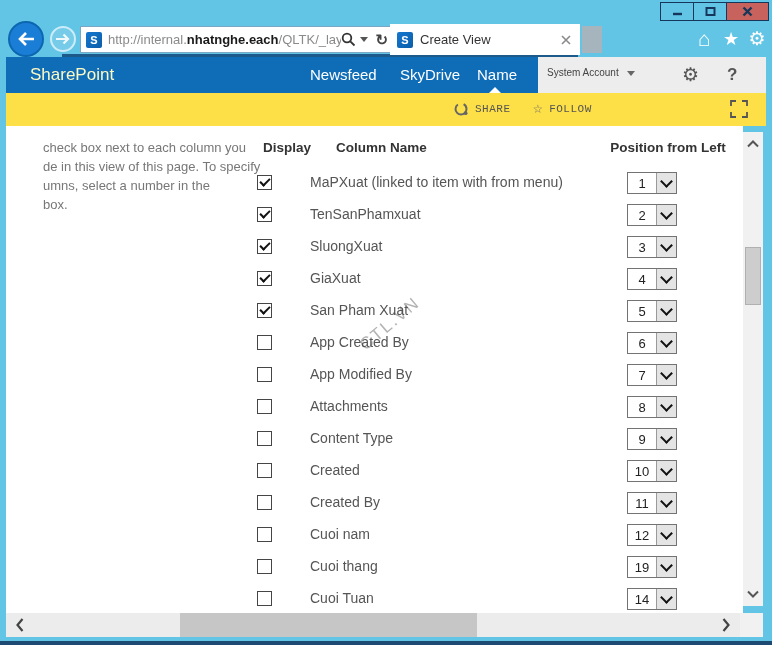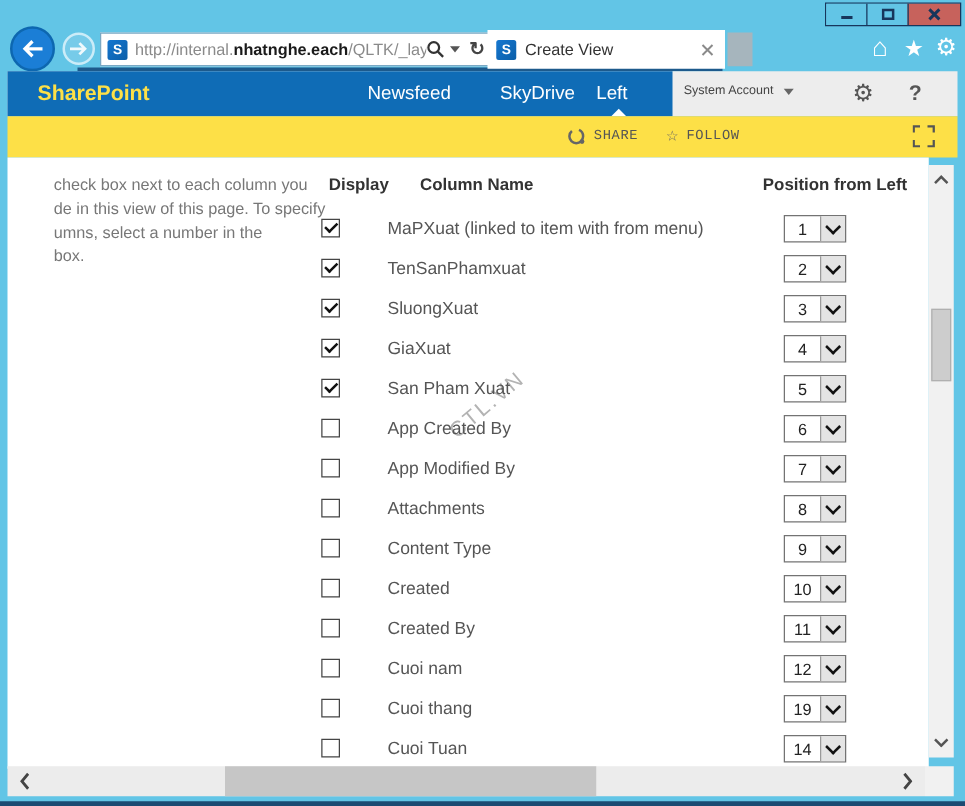--- a/index.html
+++ b/index.html
@@ -37,23 +37,23 @@
   .new-tab-button{position:absolute;left:582px;top:26px;width:20px;height:27px;background:#a6b5bd;}
   .glyph-btn{position:absolute;top:26px;color:#fff;text-align:center;width:24px;line-height:26px;}
   .home-button{left:692px;font-size:21px;} .home-button::after{content:"⌂";}
   .fav-button{left:719px;font-size:18px;}  .fav-button::after{content:"★";}
   .tools-button{left:745px;font-size:19px;} .tools-button::after{content:"⚙";}
   .page-divider{position:absolute;left:62px;top:54px;width:516px;height:3px;background:#1d5a8c;}
 
   
   .suite-bar{position:absolute;left:6px;top:57px;width:760px;height:36px;background:#ededed;}
   .suite-blue{position:absolute;left:0;top:0;width:532px;height:36px;background:#0f6cb6;}
-  .suite-brand{position:absolute;left:24px;top:8px;font-size:17px;color:#fde047;font-weight:bold;}
+  .suite-brand{position:absolute;left:24px;top:8px;font-size:17px;color:#fef9c3;font-weight:normal;}
   .suite-link{position:absolute;top:9px;font-size:15px;color:#fff;}
-  .suite-link.n0{left:288px;} .suite-link.n1{left:394px;} .suite-link.n2{left:471px;}
+  .suite-link.n0{left:304px;} .suite-link.n1{left:394px;} .suite-link.n2{left:471px;}
   .sites-arrow{position:absolute;left:483px;bottom:0;width:0;height:0;
       border-left:6px solid transparent;border-right:6px solid transparent;border-bottom:6px solid #fff;}
   .account-menu{position:absolute;left:541px;top:10px;font-size:10px;color:#444;display:flex;align-items:center;}
   .account-caret{width:0;height:0;border-left:4px solid transparent;border-right:4px solid transparent;border-top:5px solid #666;margin-left:8px;margin-top:2px;}
   .suite-gear{position:absolute;left:676px;top:6px;font-size:19px;color:#555;}
   .suite-gear::after{content:"⚙";}
   .suite-help{position:absolute;left:721px;top:8px;font-size:17px;font-weight:bold;color:#555;}
 
   
   .ribbon{position:absolute;left:6px;top:93px;width:760px;height:33px;background:#fde047;font-family:Liberation Mono, monospace;}
@@ -157,21 +157,21 @@
 
   <span class="glyph-btn home-button"></span>
   <span class="glyph-btn fav-button"></span>
   <span class="glyph-btn tools-button"></span>
 
   <div class="suite-bar">
     <div class="suite-blue">
       <span class="suite-brand">SharePoint</span>
       <span class="suite-link n0">Newsfeed</span>
       <span class="suite-link n1">SkyDrive</span>
-      <span class="suite-link n2">Left</span>
+      <span class="suite-link n2">Name</span>
       <span class="sites-arrow"></span>
     </div>
     <span class="account-menu">
       <span>System Account</span>
       <span class="account-caret"></span>
     </span>
     <span class="suite-gear"></span>
     <span class="suite-help">?</span>
   </div>
 

